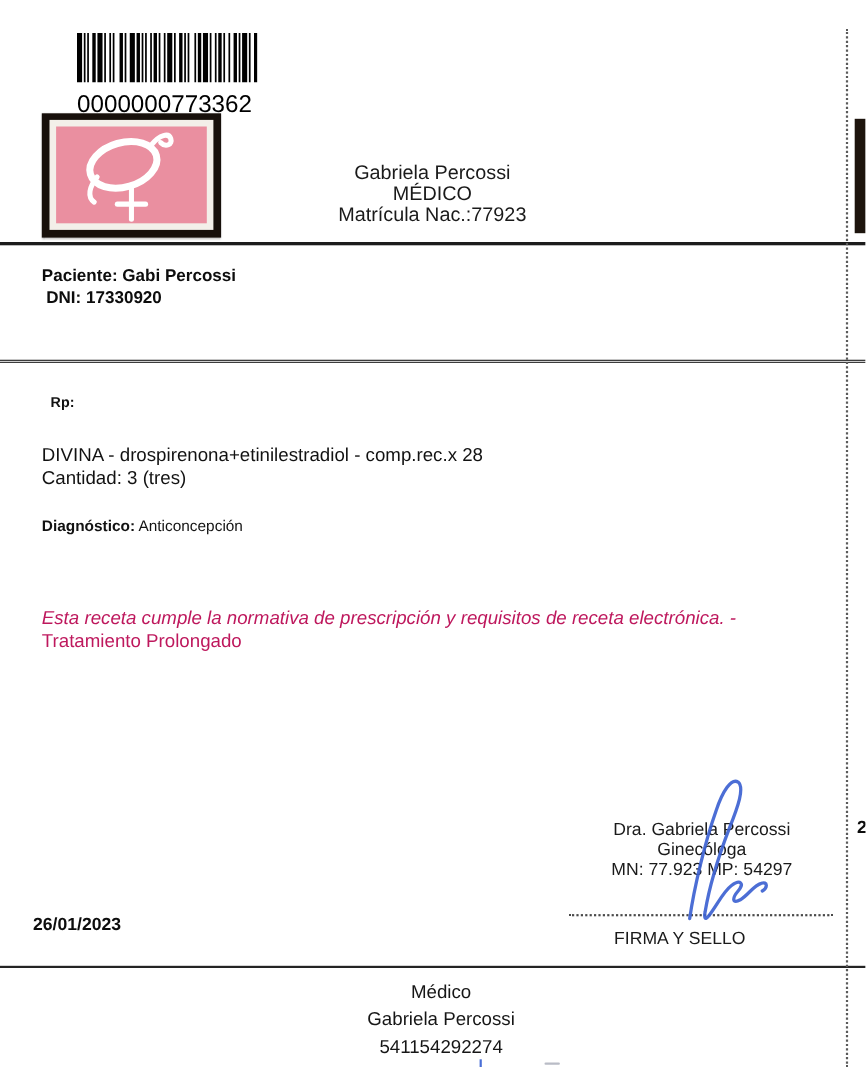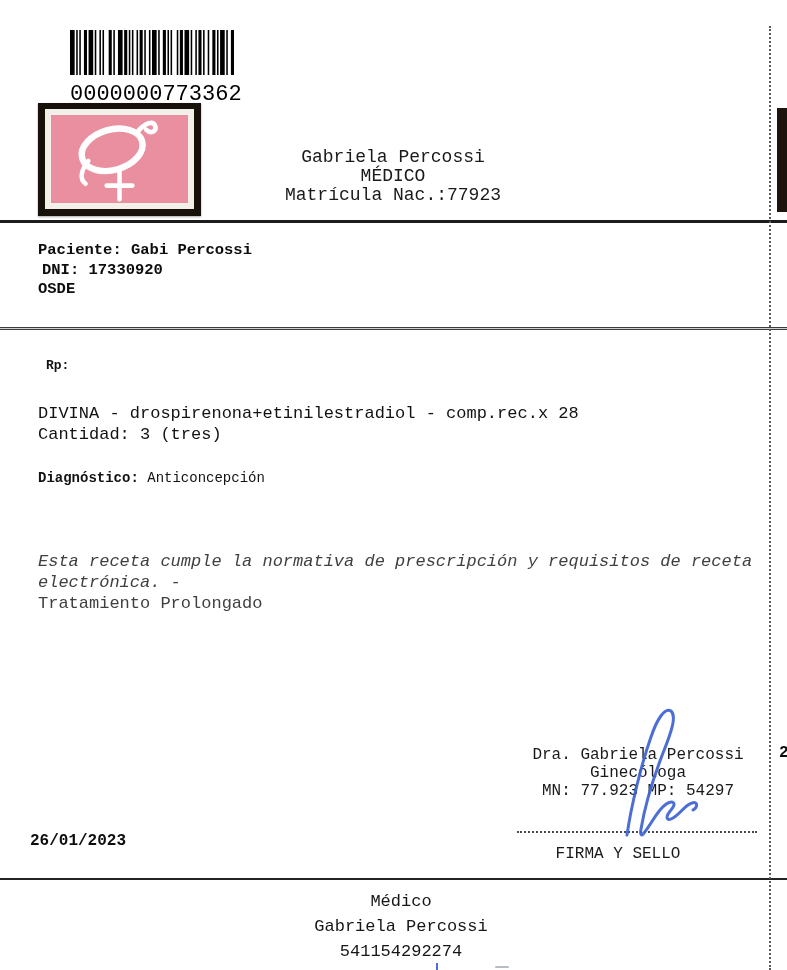--- a/index.html
+++ b/index.html
@@ -1,17 +1,17 @@
 <!DOCTYPE html>
 <html><head>
 <meta charset="utf-8">
 <style>
   html,body{margin:0;padding:0;background:#fff;}
   .page{position:relative;width:787px;height:970px;background:#ffffff;overflow:hidden;
-        font-family:Liberation Mono, monospace;color:#121212;}
+        font-family:Liberation Sans, sans-serif;color:#121212;}
   .abs{position:absolute;}
 
   
   .barcode-wrap{left:70px;top:30px;width:164px;text-align:left;}
   .barcode-num{font-size:22px;letter-spacing:0px;color:#000;margin-top:2px;white-space:nowrap;}
 
   
   .logo-photo{left:38px;top:103px;width:163px;height:113px;background:#17100b;
               box-shadow:0 1px 2px rgba(0,0,0,.35);}
   .logo-mat{position:absolute;left:7px;top:6px;right:7px;bottom:7px;background:#f3efe9;}
@@ -30,21 +30,21 @@
   
   .patient-left{left:38px;top:241px;font-size:15.5px;font-weight:bold;line-height:19.5px;color:#0d0d0d;}
   .patient-left .indent{padding-left:4px;}
   .patient-right{right:22px;top:241px;text-align:right;font-size:15.5px;font-weight:bold;line-height:19.5px;color:#0d0d0d;}
 
   
   .rp{left:46px;top:358px;font-size:13px;font-weight:bold;text-align:right;}
   .med{left:38px;top:403px;font-size:17px;line-height:21px;}
   .diag{left:38px;top:470px;font-size:14px;}
   .diag b{font-weight:bold;}
-  .note{left:38px;top:551px;width:745px;font-size:17px;line-height:21px;color:#404040;}
+  .note{left:38px;top:551px;width:745px;font-size:17px;line-height:21px;color:#be185d;}
   .note .it{font-style:italic;}
 
   
   .sig-block{left:518px;top:746px;width:240px;text-align:center;font-size:16px;line-height:18px;color:#1a1a1a;}
   .sig-dotted{left:517px;top:831px;width:240px;border-top:2px dotted #4a4a4a;height:0;}
   .sig-caption{left:498px;top:845px;width:240px;text-align:center;font-size:16px;color:#1a1a1a;}
   .sig-ink{left:597px;top:703px;width:112px;height:140px;pointer-events:none;}
 
   
   .date{left:30px;top:832px;font-size:16px;font-weight:bold;color:#0d0d0d;}
@@ -126,21 +126,20 @@
     <div>Gabriela Percossi</div>
     <div>MÉDICO</div>
     <div>Matrícula Nac.:77923</div>
   </div>
 
   <div class="abs rule1"></div>
 
   <div class="abs patient-left">
     <div>Paciente: Gabi Percossi</div>
     <div class="indent">DNI: 17330920</div>
-    <div>OSDE</div>
   </div>
 
   <div class="abs rule2"></div>
 
   <div class="abs rp">Rp:</div>
   <div class="abs med">
     <div>DIVINA - drospirenona+etinilestradiol - comp.rec.x 28</div>
     <div>Cantidad: 3 (tres)</div>
   </div>
   <div class="abs diag">

